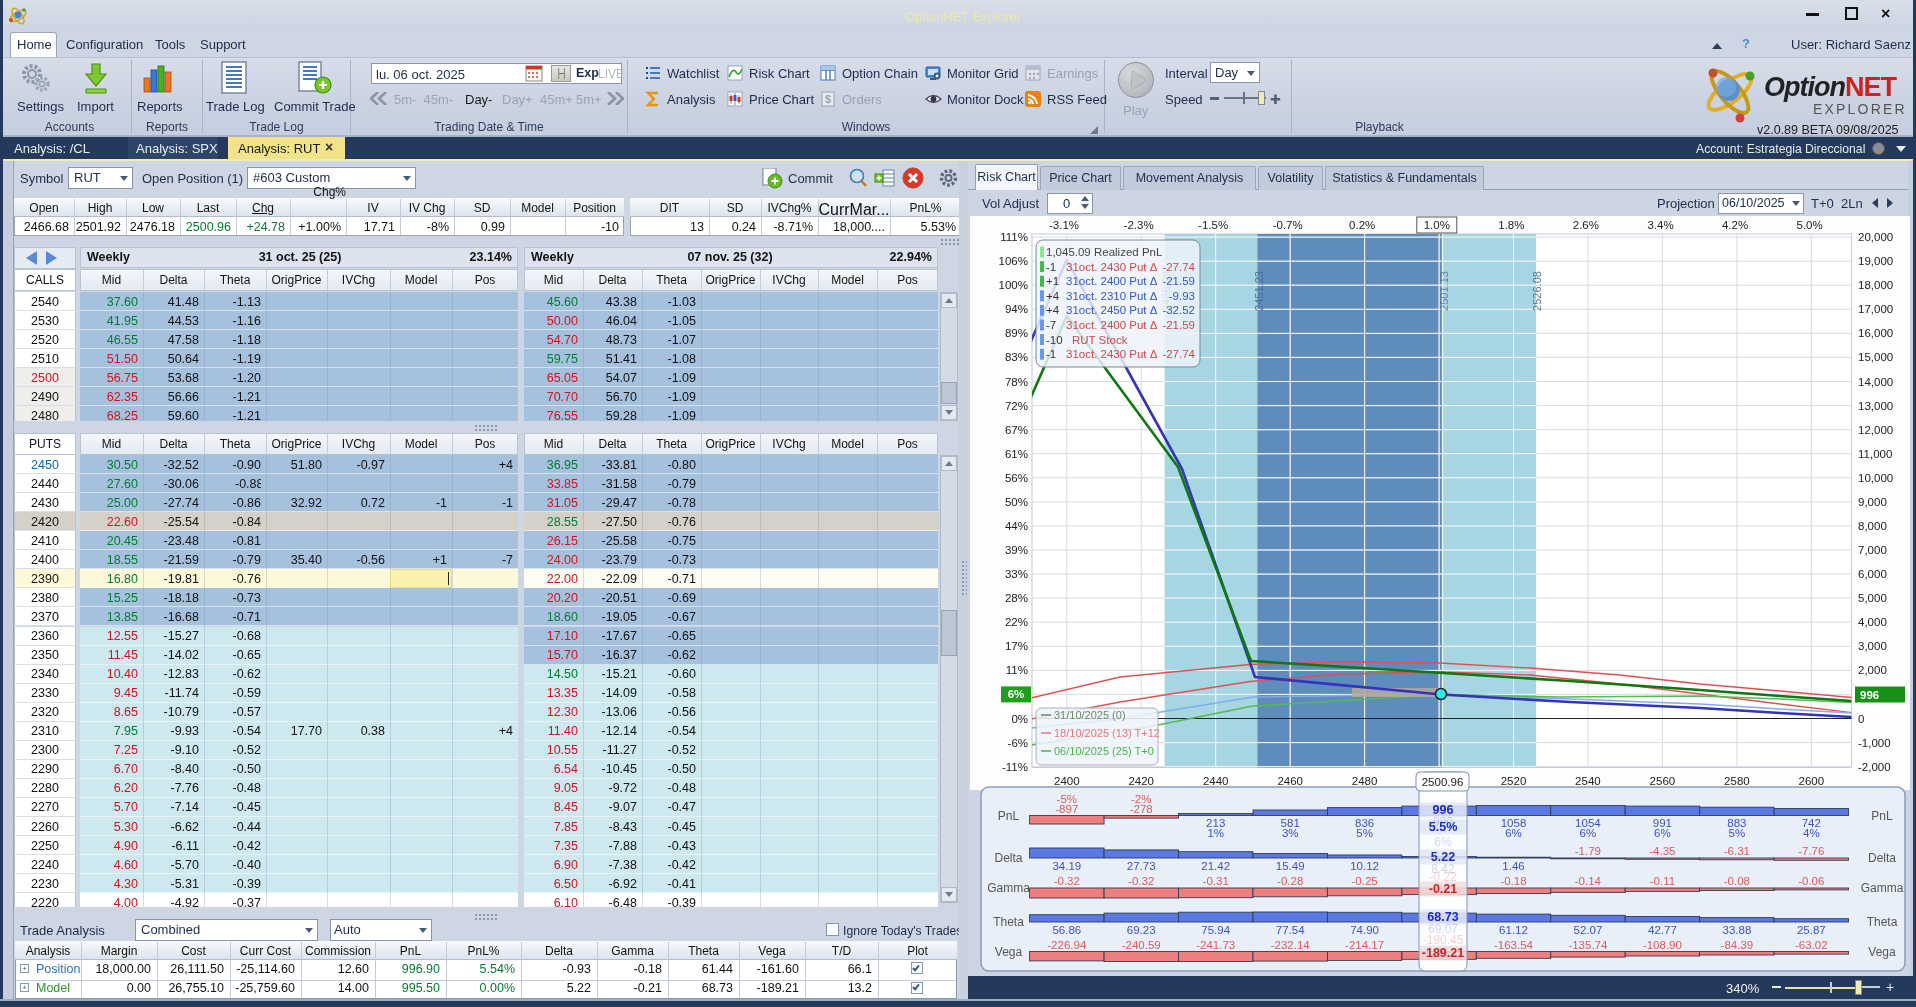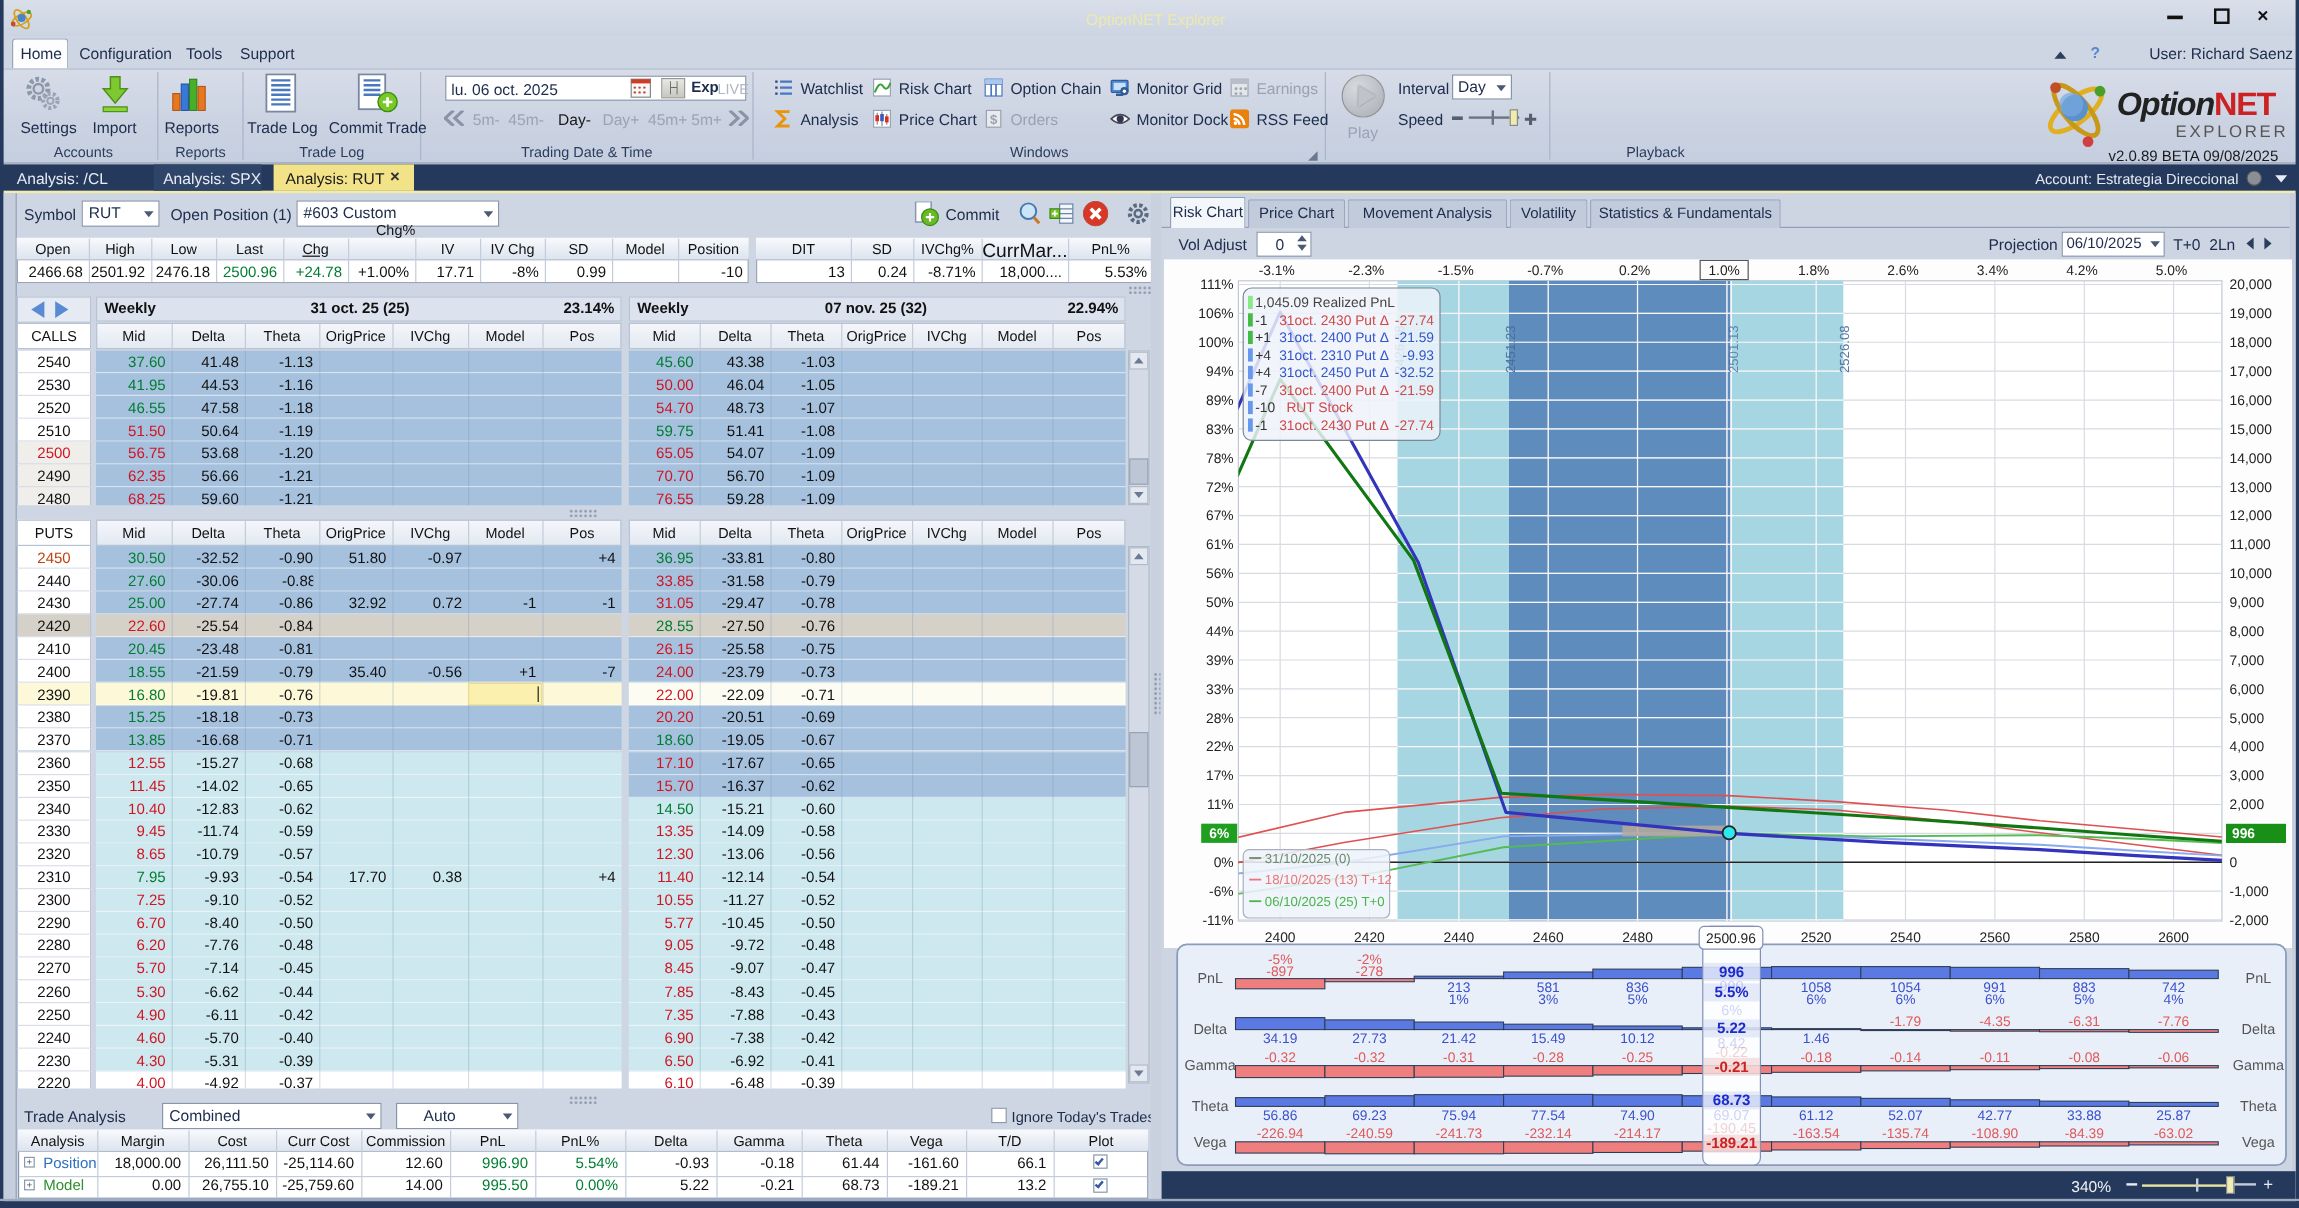--- a/index.html
+++ b/index.html
@@ -547,21 +547,21 @@
 <div class="cell ctr" style="left:701px;top:437px;width:59px;font-size:12px;color:#111;">OrigPrice</div>
 <div class="abs" style="left:701px;top:434px;width:1px;height:20px;background:#c2ccda;"></div>
 <div class="cell ctr" style="left:760px;top:437px;width:58px;font-size:12px;color:#111;">IVChg</div>
 <div class="abs" style="left:760px;top:434px;width:1px;height:20px;background:#c2ccda;"></div>
 <div class="cell ctr" style="left:818px;top:437px;width:59px;font-size:12px;color:#111;">Model</div>
 <div class="abs" style="left:818px;top:434px;width:1px;height:20px;background:#c2ccda;"></div>
 <div class="cell ctr" style="left:877px;top:437px;width:61px;font-size:12px;color:#111;">Pos</div>
 <div class="abs" style="left:877px;top:434px;width:1px;height:20px;background:#c2ccda;"></div>
 <div class="abs" style="left:14px;top:455px;width:944px;height:452px;overflow:hidden;">
     <div class="abs" style="left:0;top:0.0px;width:62px;height:19.1px;background:#fff;border-left:1px solid #b8c4d4;border-right:1px solid #b8c4d4;border-bottom:1px solid #d8dee8;"></div>
-    <div class="abs ctr" style="left:0;top:2.5px;width:62px;font-size:12.5px;color:#c2410c;">2450</div>
+    <div class="abs ctr" style="left:0;top:2.5px;width:62px;font-size:12.5px;color:#0369a1;">2450</div>
     <div class="abs" style="left:66px;top:0.0px;width:438px;height:19.1px;background:#a6c1dd;border-bottom:1px solid rgba(255,255,255,0.55);"></div>
     <div class="cell rt" style="left:66px;top:2.5px;width:58px;font-size:12.5px;color:#007d32;">30.50</div>
     <div class="abs" style="left:129px;top:0.0px;width:1px;height:19.1px;background:rgba(120,150,180,0.30);"></div>
     <div class="cell rt" style="left:129px;top:2.5px;width:56px;font-size:12.5px;color:#111;">-32.52</div>
     <div class="abs" style="left:190px;top:0.0px;width:1px;height:19.1px;background:rgba(120,150,180,0.30);"></div>
     <div class="cell rt" style="left:190px;top:2.5px;width:57px;font-size:12.5px;color:#111;">-0.90</div>
     <div class="abs" style="left:252px;top:0.0px;width:1px;height:19.1px;background:rgba(120,150,180,0.30);"></div>
     <div class="cell rt" style="left:252px;top:2.5px;width:56px;font-size:12.5px;color:#111;">51.80</div>
     <div class="abs" style="left:313px;top:0.0px;width:1px;height:19.1px;background:rgba(120,150,180,0.30);"></div>
     <div class="cell rt" style="left:313px;top:2.5px;width:58px;font-size:12.5px;color:#111;">-0.97</div>
@@ -927,21 +927,21 @@
     <div class="cell rt" style="left:66px;top:307.3px;width:58px;font-size:12.5px;color:#cf1422;">6.70</div>
     <div class="abs" style="left:129px;top:304.8px;width:1px;height:19.1px;background:rgba(120,150,180,0.30);"></div>
     <div class="cell rt" style="left:129px;top:307.3px;width:56px;font-size:12.5px;color:#111;">-8.40</div>
     <div class="abs" style="left:190px;top:304.8px;width:1px;height:19.1px;background:rgba(120,150,180,0.30);"></div>
     <div class="cell rt" style="left:190px;top:307.3px;width:57px;font-size:12.5px;color:#111;">-0.50</div>
     <div class="abs" style="left:252px;top:304.8px;width:1px;height:19.1px;background:rgba(120,150,180,0.30);"></div>
     <div class="abs" style="left:313px;top:304.8px;width:1px;height:19.1px;background:rgba(120,150,180,0.30);"></div>
     <div class="abs" style="left:376px;top:304.8px;width:1px;height:19.1px;background:rgba(120,150,180,0.30);"></div>
     <div class="abs" style="left:438px;top:304.8px;width:1px;height:19.1px;background:rgba(120,150,180,0.30);"></div>
     <div class="abs" style="left:510px;top:304.8px;width:414px;height:19.1px;background:#cde8ee;border-bottom:1px solid rgba(255,255,255,0.55);"></div>
-    <div class="cell rt" style="left:510px;top:307.3px;width:54px;font-size:12.5px;color:#cf1422;">5.77</div>
+    <div class="cell rt" style="left:510px;top:307.3px;width:54px;font-size:12.5px;color:#cf1422;">6.54</div>
     <div class="abs" style="left:569px;top:304.8px;width:1px;height:19.1px;background:rgba(120,150,180,0.30);"></div>
     <div class="cell rt" style="left:569px;top:307.3px;width:54px;font-size:12.5px;color:#111;">-10.45</div>
     <div class="abs" style="left:628px;top:304.8px;width:1px;height:19.1px;background:rgba(120,150,180,0.30);"></div>
     <div class="cell rt" style="left:628px;top:307.3px;width:54px;font-size:12.5px;color:#111;">-0.50</div>
     <div class="abs" style="left:687px;top:304.8px;width:1px;height:19.1px;background:rgba(120,150,180,0.30);"></div>
     <div class="abs" style="left:746px;top:304.8px;width:1px;height:19.1px;background:rgba(120,150,180,0.30);"></div>
     <div class="abs" style="left:804px;top:304.8px;width:1px;height:19.1px;background:rgba(120,150,180,0.30);"></div>
     <div class="abs" style="left:863px;top:304.8px;width:1px;height:19.1px;background:rgba(120,150,180,0.30);"></div>
     <div class="abs" style="left:0;top:323.9px;width:62px;height:19.1px;background:#fff;border-left:1px solid #b8c4d4;border-right:1px solid #b8c4d4;border-bottom:1px solid #d8dee8;"></div>
     <div class="abs ctr" style="left:0;top:326.4px;width:62px;font-size:12.5px;color:#111;">2280</div>
@@ -1100,21 +1100,21 @@
   </div>
 <div class="abs" style="left:940px;top:455px;width:18px;height:448px;background:#d4dbe6;border:1px solid #b0bac8;"></div>
 <div class="abs" style="left:941px;top:456px;width:16px;height:15px;background:#e4e9f1;border:1px solid #b0bac8;"></div>
 <div class="abs" style="left:945px;top:461px;width:0;height:0;border-left:4px solid transparent;border-right:4px solid transparent;border-bottom:5px solid #6a7a92;"></div>
 <div class="abs" style="left:941px;top:610px;width:16px;height:46px;background:#bcc6d4;border:1px solid #98a4b6;"></div>
 <div class="abs" style="left:941px;top:887px;width:16px;height:15px;background:#e4e9f1;border:1px solid #b0bac8;"></div>
 <div class="abs" style="left:945px;top:892px;width:0;height:0;border-left:4px solid transparent;border-right:4px solid transparent;border-top:5px solid #6a7a92;"></div>
 <div class="abs dots" style="left:474px;top:913px;width:24px;height:7px;"></div>
 <div class="abs nv" style="left:20px;top:923px;font-size:13px;">Trade Analysis</div>
 <div class="combo" style="left:135px;top:919px;width:183px;height:22px;"><span style="margin-left:5px;line-height:20px;">Combined</span><span class="ar tri-d"></span></div>
-<div class="combo" style="left:330px;top:919px;width:102px;height:22px;"><span style="margin-left:22px;line-height:20px;">Auto</span><span class="ar tri-d"></span></div>
+<div class="combo" style="left:330px;top:919px;width:102px;height:22px;"><span style="margin-left:3px;line-height:20px;">Auto</span><span class="ar tri-d"></span></div>
 <div class="abs" style="left:826px;top:923px;width:13px;height:13px;background:#fff;border:1px solid #8895ab;"></div>
 <div class="abs nv" style="left:843px;top:924px;font-size:12.2px;">Ignore Today's Trades</div>
 <div class="abs" style="left:15px;top:941px;width:942px;height:58px;border:1px solid #8a98ac;background:#fff;"></div>
 <div class="abs" style="left:15px;top:941px;width:942px;height:19px;background:linear-gradient(#f8fafd,#dde4ee);border-bottom:1px solid #b2bccc;"></div>
 <div class="cell ctr" style="left:15px;top:944px;width:66px;font-size:12px;color:#111;">Analysis</div>
 <div class="cell ctr" style="left:81px;top:944px;width:76px;font-size:12px;color:#111;">Margin</div>
 <div class="abs" style="left:81px;top:942px;width:1px;height:56px;background:#c2ccda;"></div>
 <div class="cell ctr" style="left:157px;top:944px;width:73px;font-size:12px;color:#111;">Cost</div>
 <div class="abs" style="left:157px;top:942px;width:1px;height:56px;background:#c2ccda;"></div>
 <div class="cell ctr" style="left:230px;top:944px;width:71px;font-size:12px;color:#111;">Curr Cost</div>

